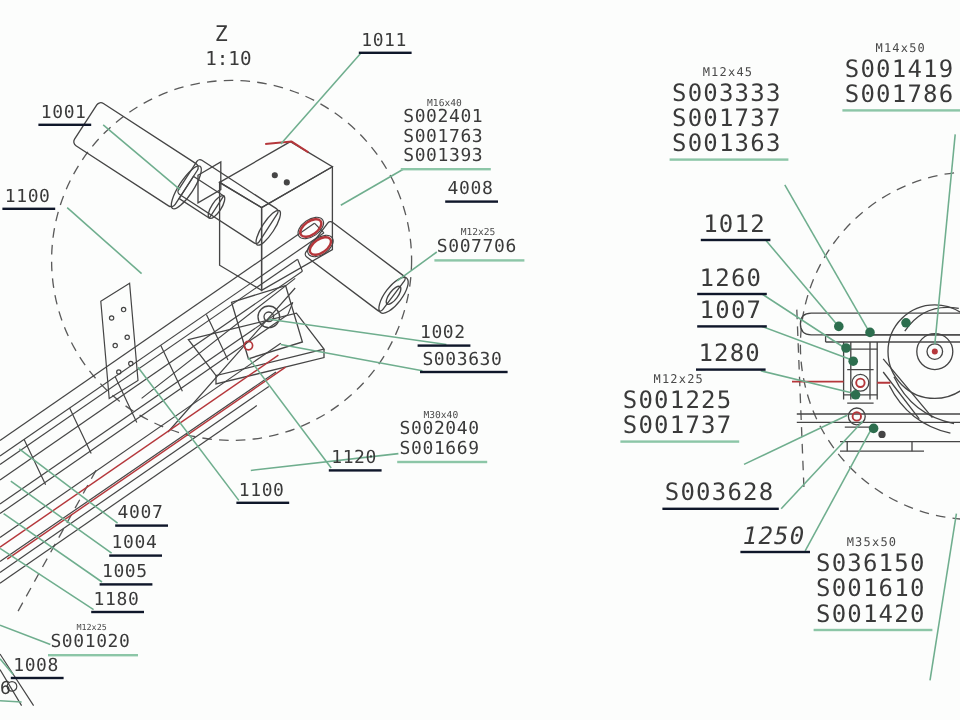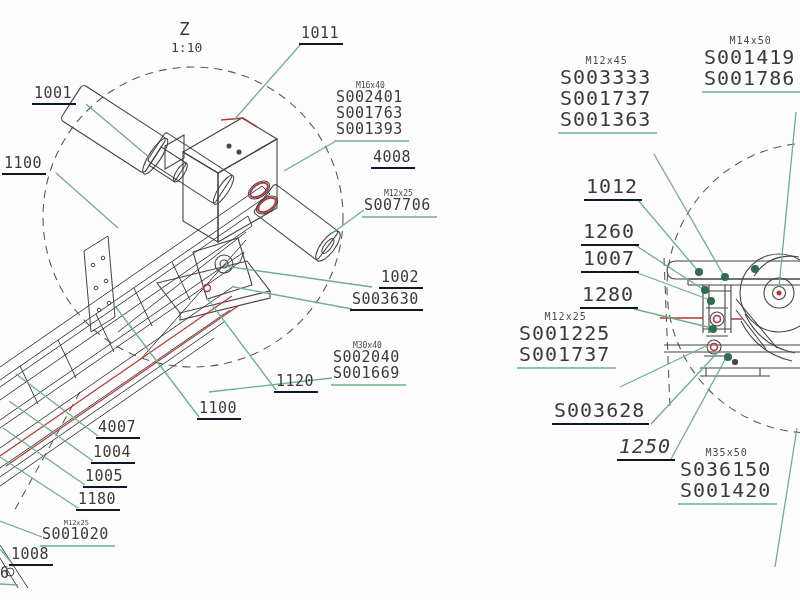--- a/index.html
+++ b/index.html
@@ -3,21 +3,21 @@
 <meta charset="utf-8">
 <style>
   html,body{margin:0;padding:0;}
   body{width:800px;height:600px;position:relative;background:#fcfdfc;overflow:hidden;
        font-family:"DejaVu Sans Mono","Liberation Mono",monospace;}
   #stage{position:absolute;inset:0;width:800px;height:600px;}
   svg{position:absolute;left:0;top:0;}
   .lbl{position:absolute;color:#3a3a3a;white-space:nowrap;line-height:1.05;}
   .s15{font-size:15px;letter-spacing:.5px;}
   .s20{font-size:20px;letter-spacing:1px;}
-  .s13{font-size:13px;}
+  .s13{font-size:16px;}
   .s18{font-size:18px;}
   .cap{font-size:8px;letter-spacing:0;color:#4a4a4a;align-self:center;margin-top:12px;}
   .cap10{font-size:10px;letter-spacing:1px;color:#4a4a4a;align-self:center;}
   .u{border-bottom:2px solid #0f172a;padding:0 4px 1px 2px;}
   .grp{display:flex;flex-direction:column;align-items:flex-start;}
   .grp .row{padding:0 4px 0 2px;}
   .grp.u{border-bottom:2px solid #8cc6a7;padding:0 2px 2px 0;}
 </style>
 </head>
 <body>
@@ -190,21 +190,21 @@
   <span class="row">S001393</span>
 </div>
 
 <div class="lbl s15" style="left:371px;top:150px;"><span class="u">4008</span></div>
 
 <div class="lbl grp u s15" style="left:362px;top:178px;">
   <span class="cap">M12x25</span>
   <span class="row">S007706</span>
 </div>
 
-<div class="lbl s15" style="left:379px;top:270px;"><span class="u">1002</span></div>
+<div class="lbl s15" style="left:348px;top:270px;"><span class="u">1002</span></div>
 <div class="lbl s15" style="left:350px;top:292px;"><span class="u">S003630</span></div>
 
 <div class="lbl grp u s15" style="left:331px;top:330px;">
   <span class="cap">M30x40</span>
   <span class="row">S002040</span>
   <span class="row">S001669</span>
 </div>
 
 <div class="lbl s15" style="left:274px;top:374px;"><span class="u">1120</span></div>
 <div class="lbl s15" style="left:197px;top:401px;"><span class="u">1100</span></div>
@@ -244,16 +244,17 @@
   <span class="row">S001225</span>
   <span class="row">S001737</span>
 </div>
 
 <div class="lbl s20" style="left:552px;top:400px;"><span class="u">S003628</span></div>
 <div class="lbl s20" style="left:617px;top:436px;font-style:italic;"><span class="u">1250</span></div>
 
 <div class="lbl grp u s20" style="left:678px;top:448px;">
   <span class="cap10">M35x50</span>
   <span class="row">S036150</span>
+  <span class="row">S001610</span>
   <span class="row">S001420</span>
 </div>
 
 </div>
 
 </body></html>

